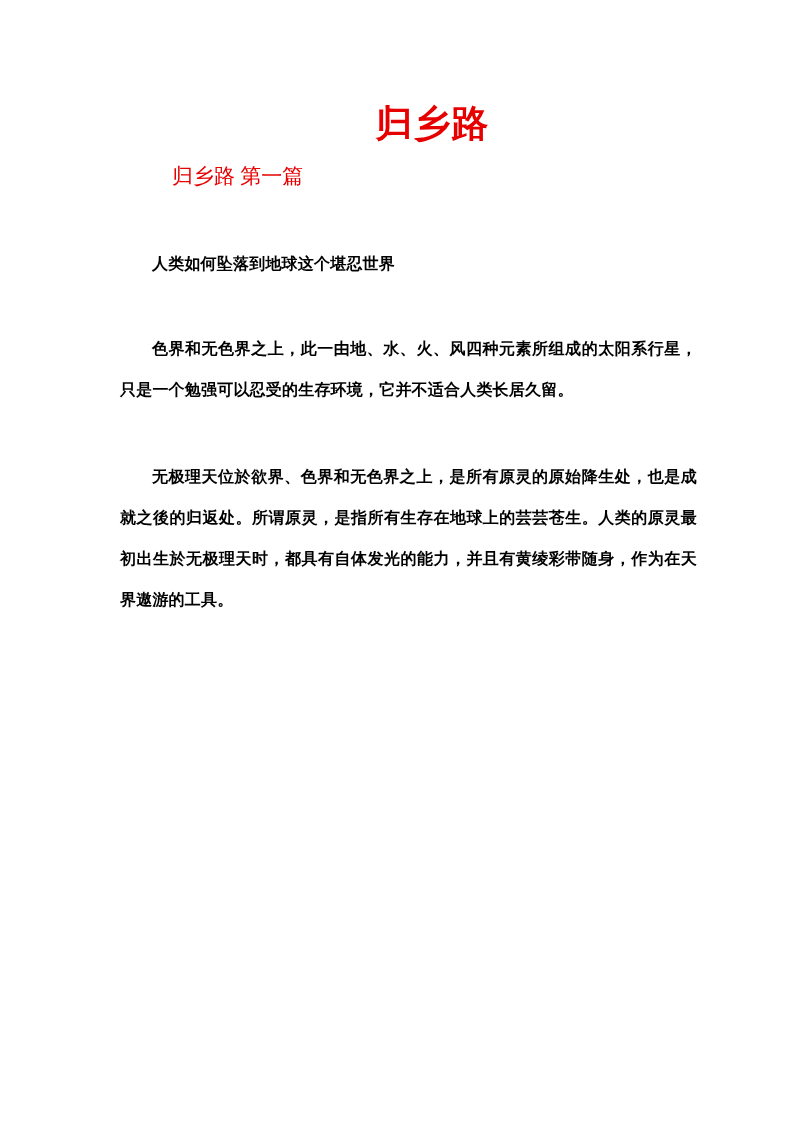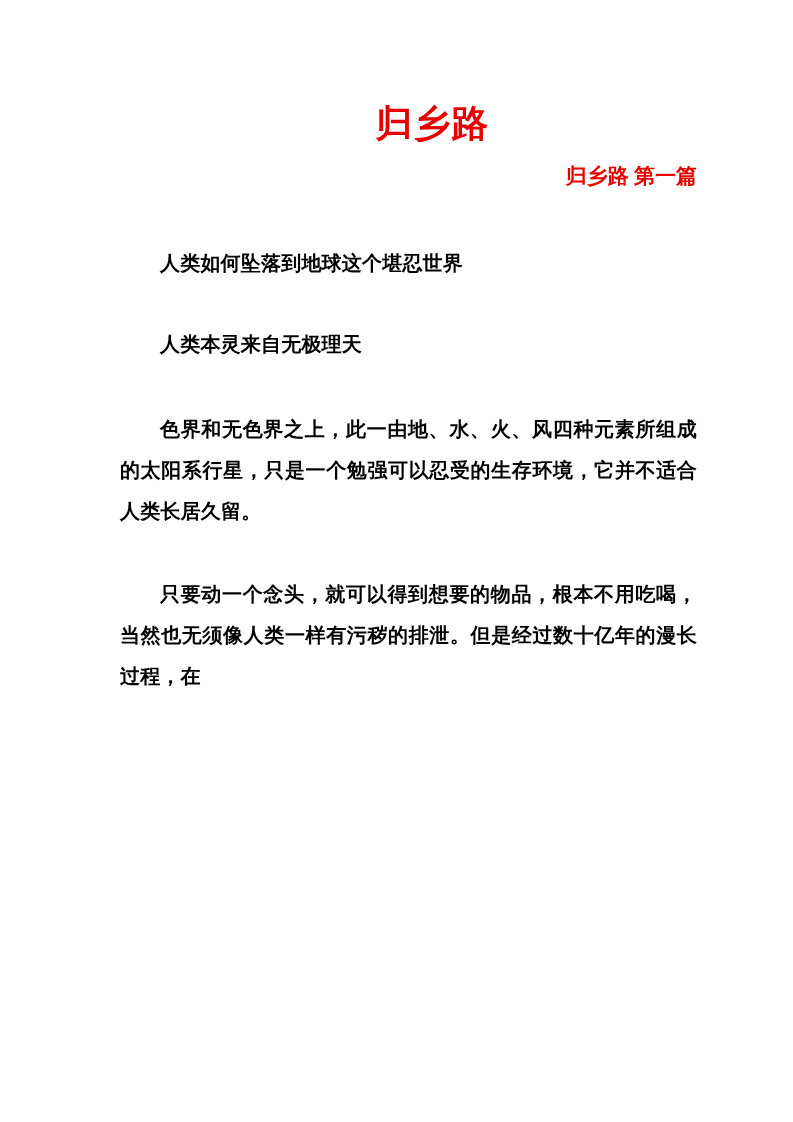--- a/index.html
+++ b/index.html
@@ -29,27 +29,27 @@
     font-weight: 700;
     color: var(--heading-red, #e60000);
     text-align: center;
     text-indent: 48px;
     letter-spacing: 1px;
   }
   .doc-subtitle {
     margin-top: 16px;
     font-size: 21px;
     line-height: 26px;
-    font-weight: 700;
+    font-weight: 400;
     color: var(--heading-red, #e60000);
-    text-align: right;
+    text-align: left;
     text-indent: 52px;
   }
   .para {
-    font-size: 20px;
+    font-size: 16px;
     line-height: 41px;
     font-weight: 700;
     color: var(--body-text, #000000);
     text-align: justify;
     text-justify: inter-character;
     text-indent: 2em;
     letter-spacing: 0.2px;
   }
   .p1 { margin-top: 54px; }
   .p2 { margin-top: 40px; }
@@ -61,20 +61,19 @@
 </head>
 <body>
 
 <div class="page">
   <div class="doc-title">归乡路</div>
 
   <div class="doc-subtitle">归乡路 第一篇</div>
 
   <p class="para p1">人类如何坠落到地球这个堪忍世界</p>
 
-  <p class="para p2">人类本灵来自无极理天</p>
 
   <p class="para p3">色界和无色界之上，此一由地、水、火、风四种元素所组成的太阳系行星，只是一个勉强可以忍受的生存环境，它并不适合人类长居久留。</p>
 
 
+  <p class="para p5">无极理天位於欲界、色界和无色界之上，是所有原灵的原始降生处，也是成就之後的归返处。所谓原灵，是指所有生存在地球上的芸芸苍生。人类的原灵最初出生於无极理天时，都具有自体发光的能力，并且有黄绫彩带随身，作为在天界遨游的工具。</p>
 
-  <p class="para p6">只要动一个念头，就可以得到想要的物品，根本不用吃喝，当然也无须像人类一样有污秽的排泄。但是经过数十亿年的漫长过程，在</p>
 </div>
 
 </body></html>

